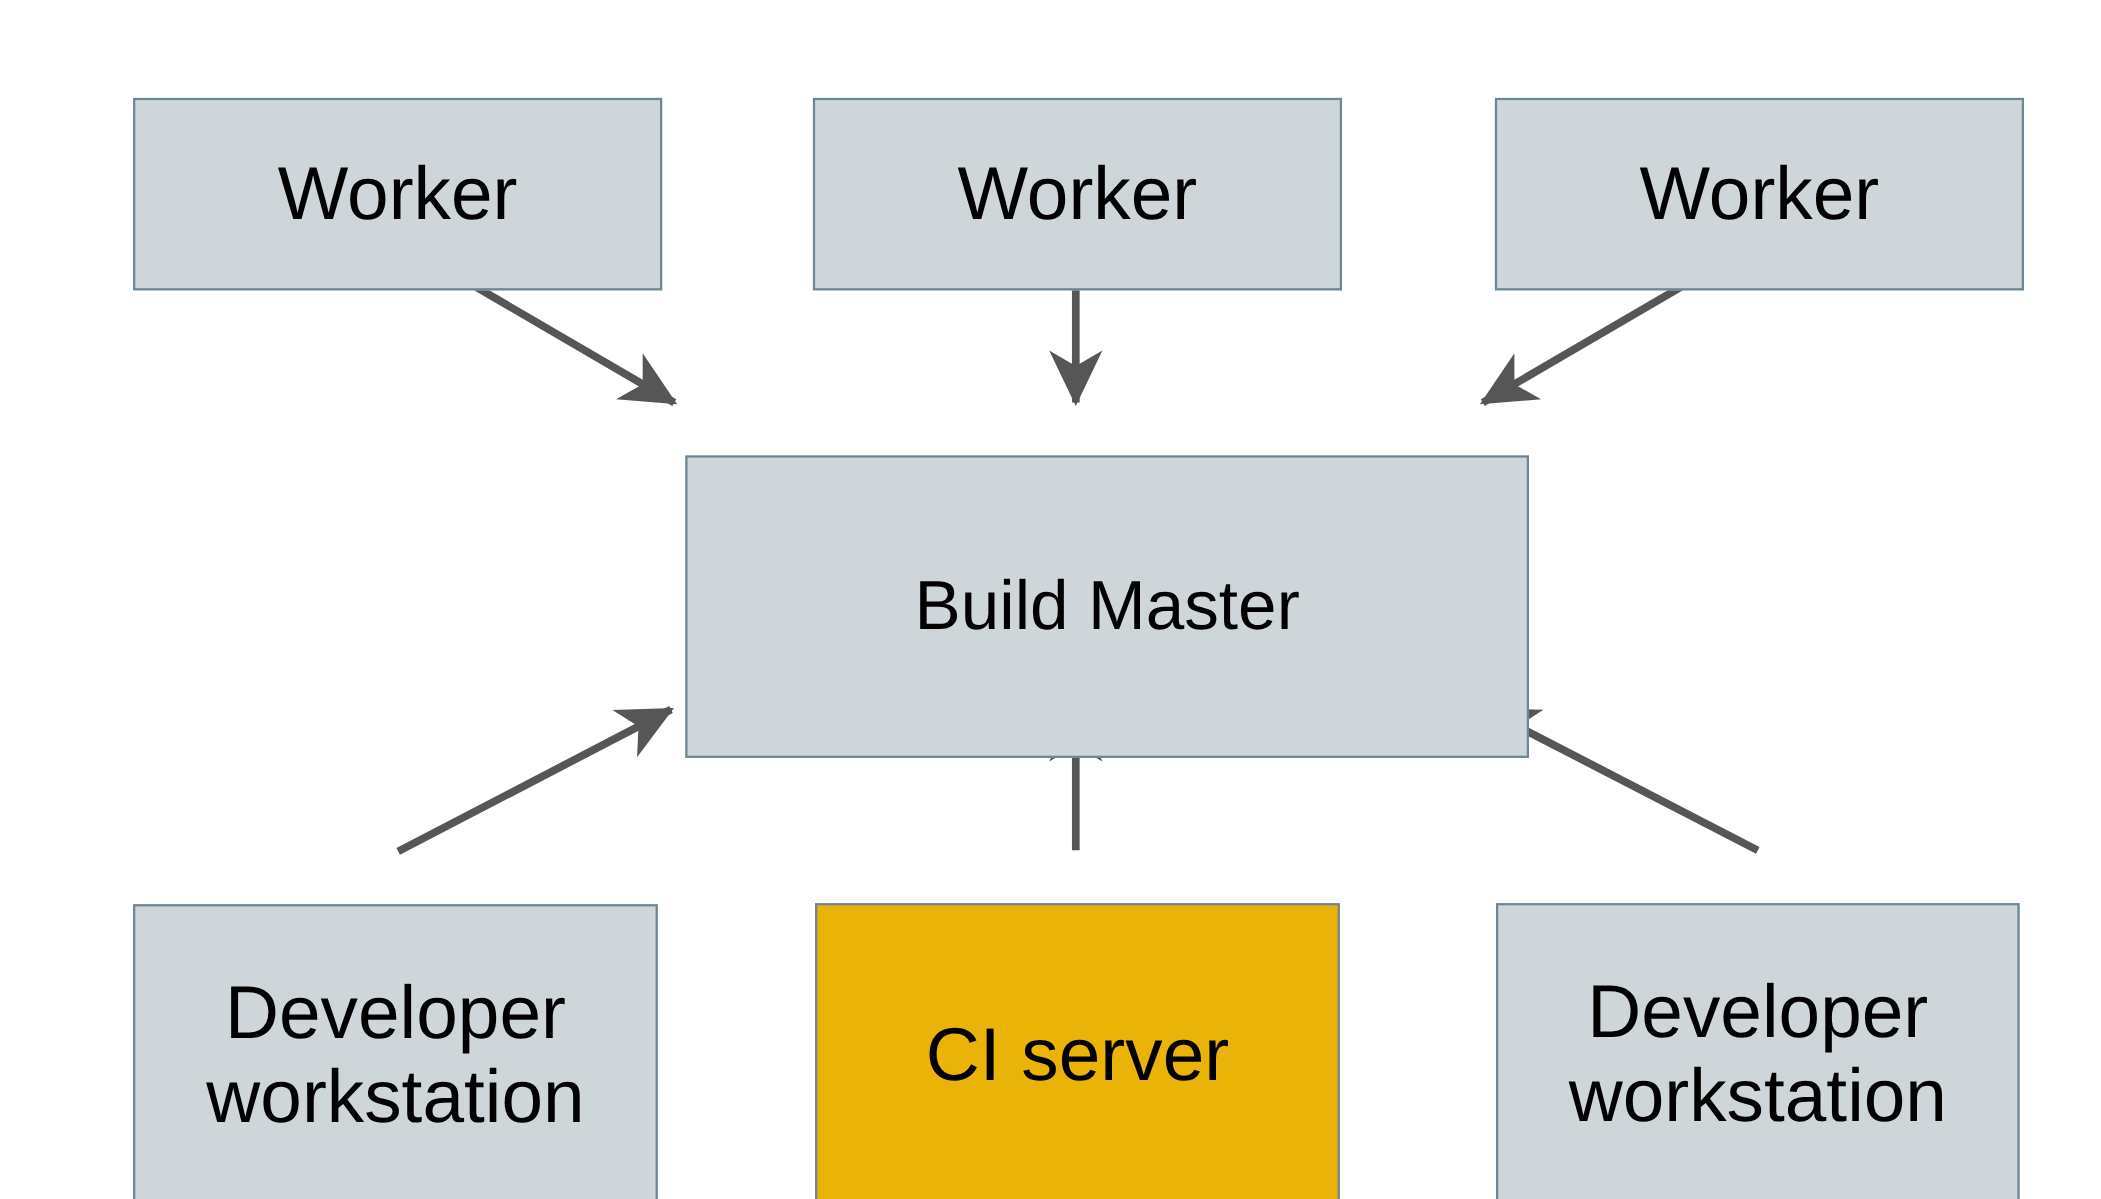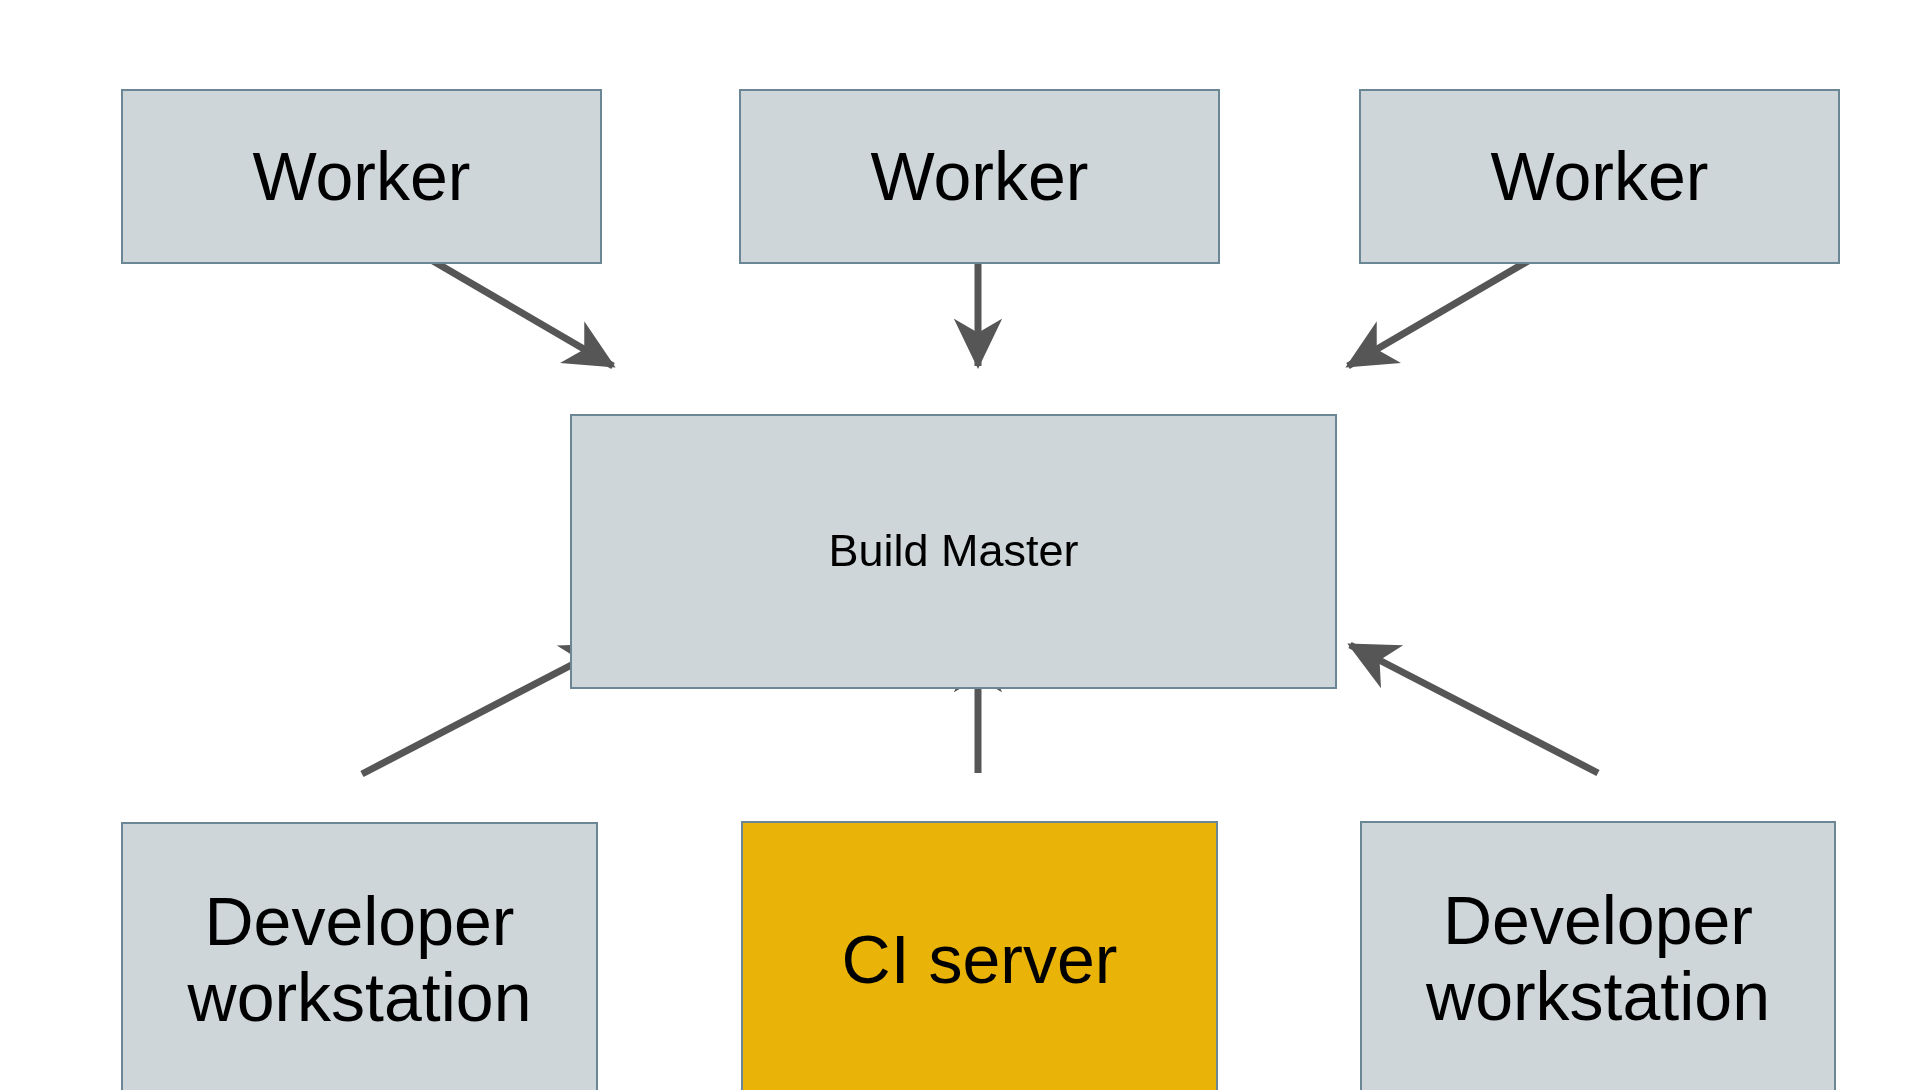--- a/index.html
+++ b/index.html
@@ -77,21 +77,21 @@
   </div>
 
   <div class="node" style="left: 739px; top: 43px; width: 481px; height: 175px; font-size: 68px; background: rgb(206, 214, 218); border-color: rgb(107, 134, 148); color: rgb(0, 0, 0);">
     <span class="node-label">Worker</span>
   </div>
 
   <div class="node" style="left: 1359px; top: 43px; width: 481px; height: 175px; font-size: 68px; background: rgb(206, 214, 218); border-color: rgb(107, 134, 148); color: rgb(0, 0, 0);">
     <span class="node-label">Worker</span>
   </div>
 
-  <div class="node" style="left: 570px; top: 368px; width: 767px; height: 275px; font-size: 45px; background: rgb(206, 214, 218); border-color: rgb(107, 134, 148); color: rgb(0, 0, 0);">
+  <div class="node" style="left: 623px; top: 368px; width: 767px; height: 275px; font-size: 63px; background: rgb(206, 214, 218); border-color: rgb(107, 134, 148); color: rgb(0, 0, 0);">
     <span class="node-label">Build Master</span>
   </div>
 
   <div class="node" style="left: 121px; top: 776px; width: 477px; height: 274px; font-size: 68px; background: rgb(206, 214, 218); border-color: rgb(107, 134, 148); color: rgb(0, 0, 0);">
     <span class="node-label">Developer
 workstation</span>
   </div>
 
   <div class="node" style="left: 741px; top: 775px; width: 477px; height: 276px; font-size: 68px; background: #eab308; border-color: rgb(107, 134, 148); color: rgb(0, 0, 0);">
     <span class="node-label">CI server</span>

